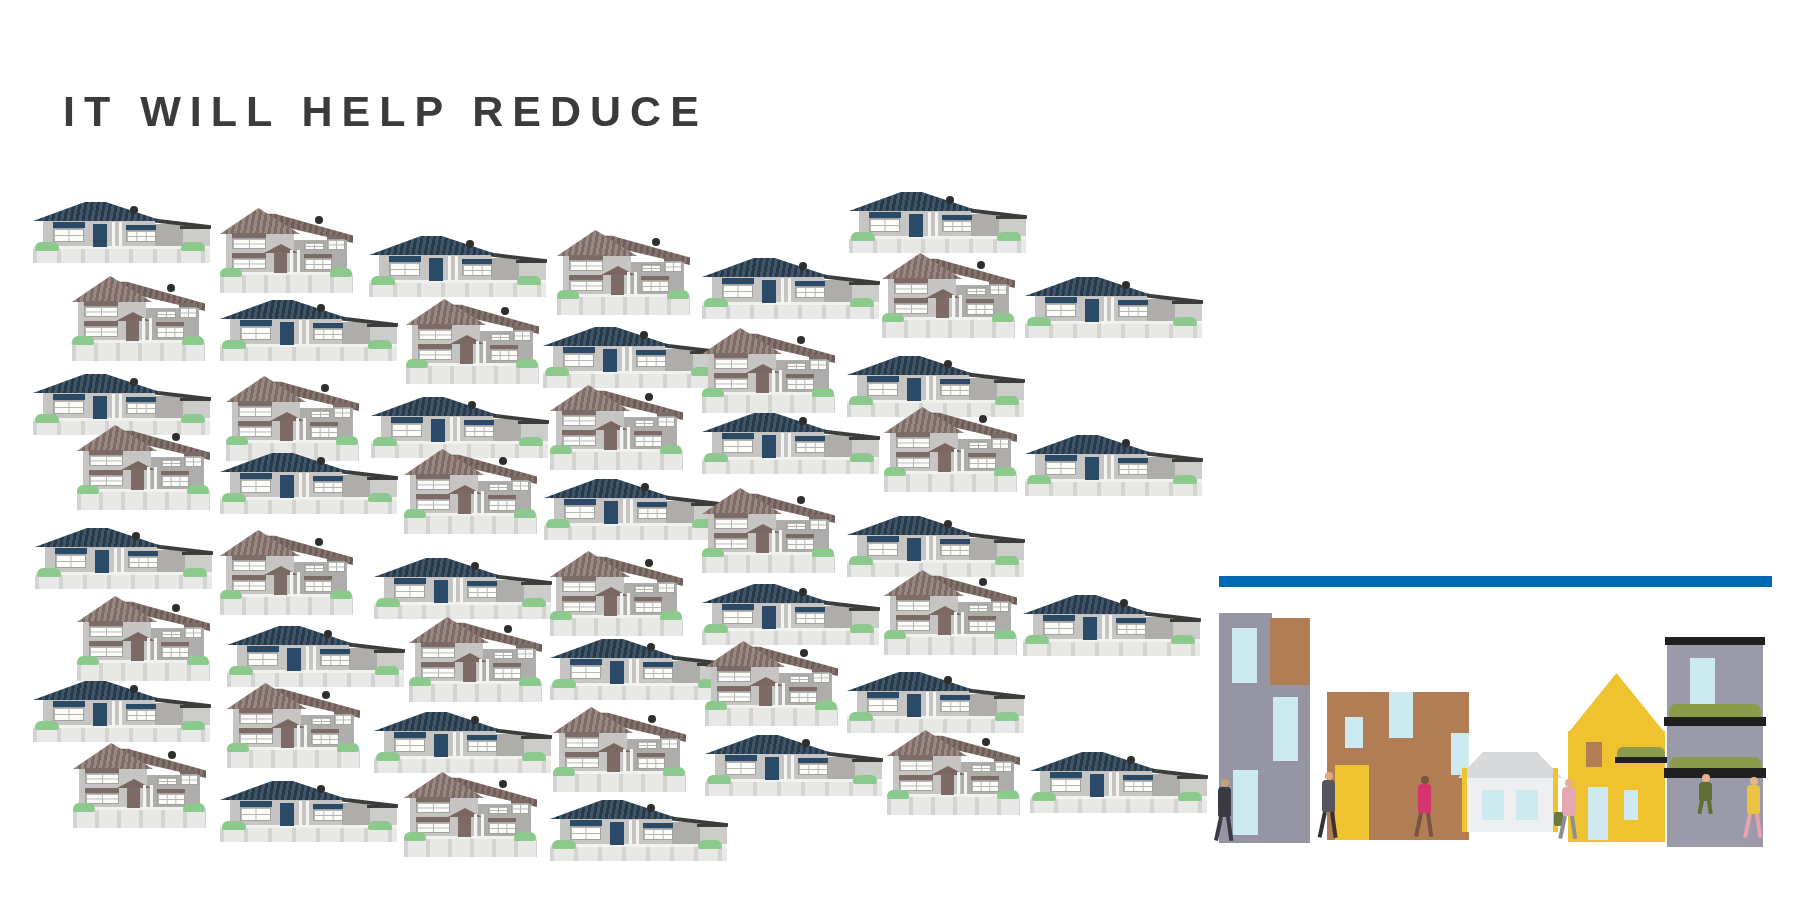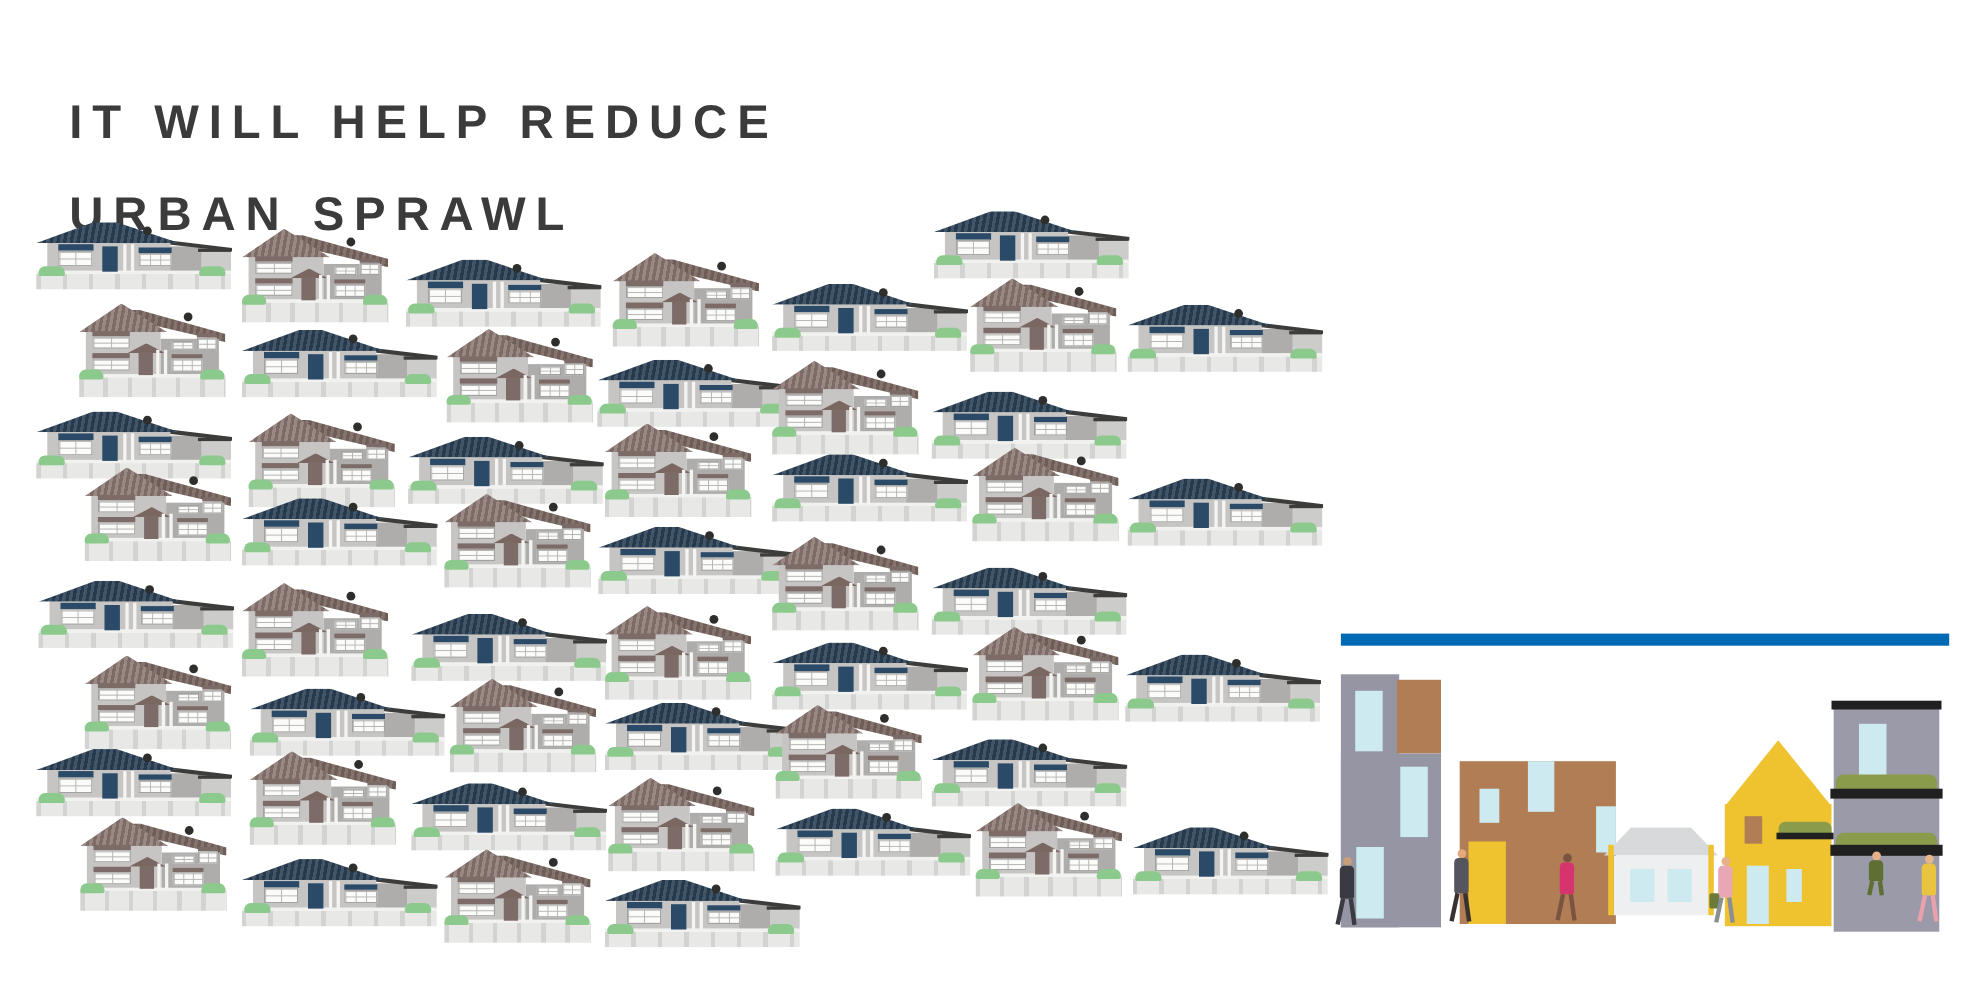--- a/index.html
+++ b/index.html
@@ -1,21 +1,21 @@
 <!DOCTYPE html>
 <html style="--title: #3b3b3b; --navyroof: #2c4257; --roofdark: #3c3c3a; --wall: #c6c5c3; --wallsh: #aeadab; --navy: #2a4a68; --garage: #cccccb; --mauve: #8e7a75; --mauved: #7b6762; --brown: #7d6b67; --fence: #e8e8e6; --post: #d3d3d1; --bush: #8cc98c; --winwhite: #fbfbfa;"><head>
 <meta charset="utf-8">
 <style>
   html,body{margin:0;padding:0;background:#ffffff;}
   #canvas{position:relative;width:1800px;height:900px;background:#fff;overflow:hidden;
           font-family:"Liberation Sans", sans-serif;}
   
   #title{position:absolute;left:63px;top:40px;font-size:43px;font-weight:bold;
          letter-spacing:9px;line-height:84px;color:var(--title,#3b3b3b);white-space:pre;}
-  #title .tline{display:block;}
+  #title .tline{display:block;text-align:center;}
   .win{position:absolute;background:var(--winwhite,#fbfbfa);border:1px solid #a2a2a0;
        background-image:linear-gradient(#b5b5b3 1px,transparent 1px),
                         linear-gradient(90deg,#b5b5b3 1px,transparent 1px);
        background-size:50% 50%;box-sizing:border-box;}
   .win6{background-size:33.4% 50%;}
   
   .h-ranch{position:absolute;width:177px;height:58px;}
   .h-ranch div{position:absolute;}
   .rr-bodyL{left:10px;top:17px;width:112px;height:28px;background:var(--wall);}
   .rr-wing{left:120px;top:22px;width:38px;height:23px;background:var(--wallsh);}
@@ -73,21 +73,21 @@
   
   #divider{position:absolute;}
   .cityblock{position:absolute;}
   .person{position:absolute;width:26px;}
   .person div{position:absolute;}
 </style>
 </head>
 <body>
 
 <div id="canvas">
-  <h1 id="title"><span class="tline">IT WILL HELP REDUCE</span><span class="tline">URBAN SPRAWL</span></h1>
+  <h1 id="title"><span class="tline">IT WILL HELP REDUCE</span></h1>
 
   <div id="houses">
       <div class="h-ranch" style="left: 33px; top: 202px;">
         <div class="rr-wing"></div>
         <div class="rr-garage"></div>
         <div class="rr-gtop"></div>
         <div class="rr-roof2"></div>
         <div class="rr-bodyL"></div>
         <div class="rr-roof"></div>
         <div class="rr-fence"></div>

